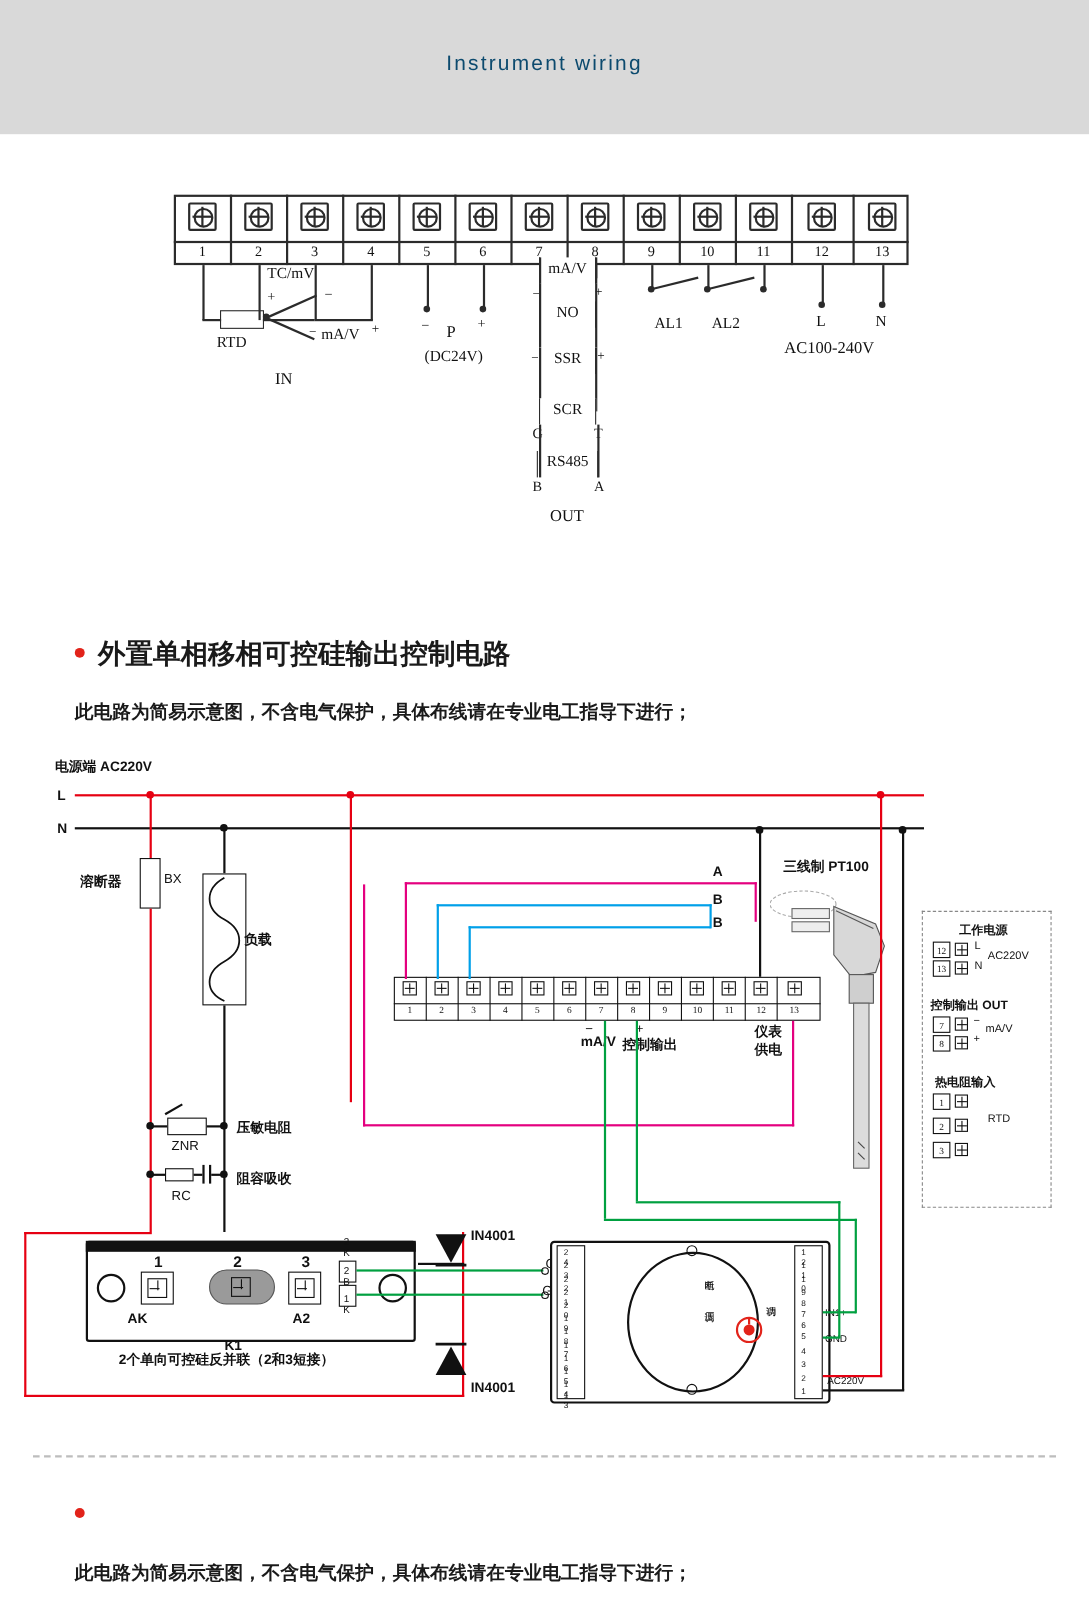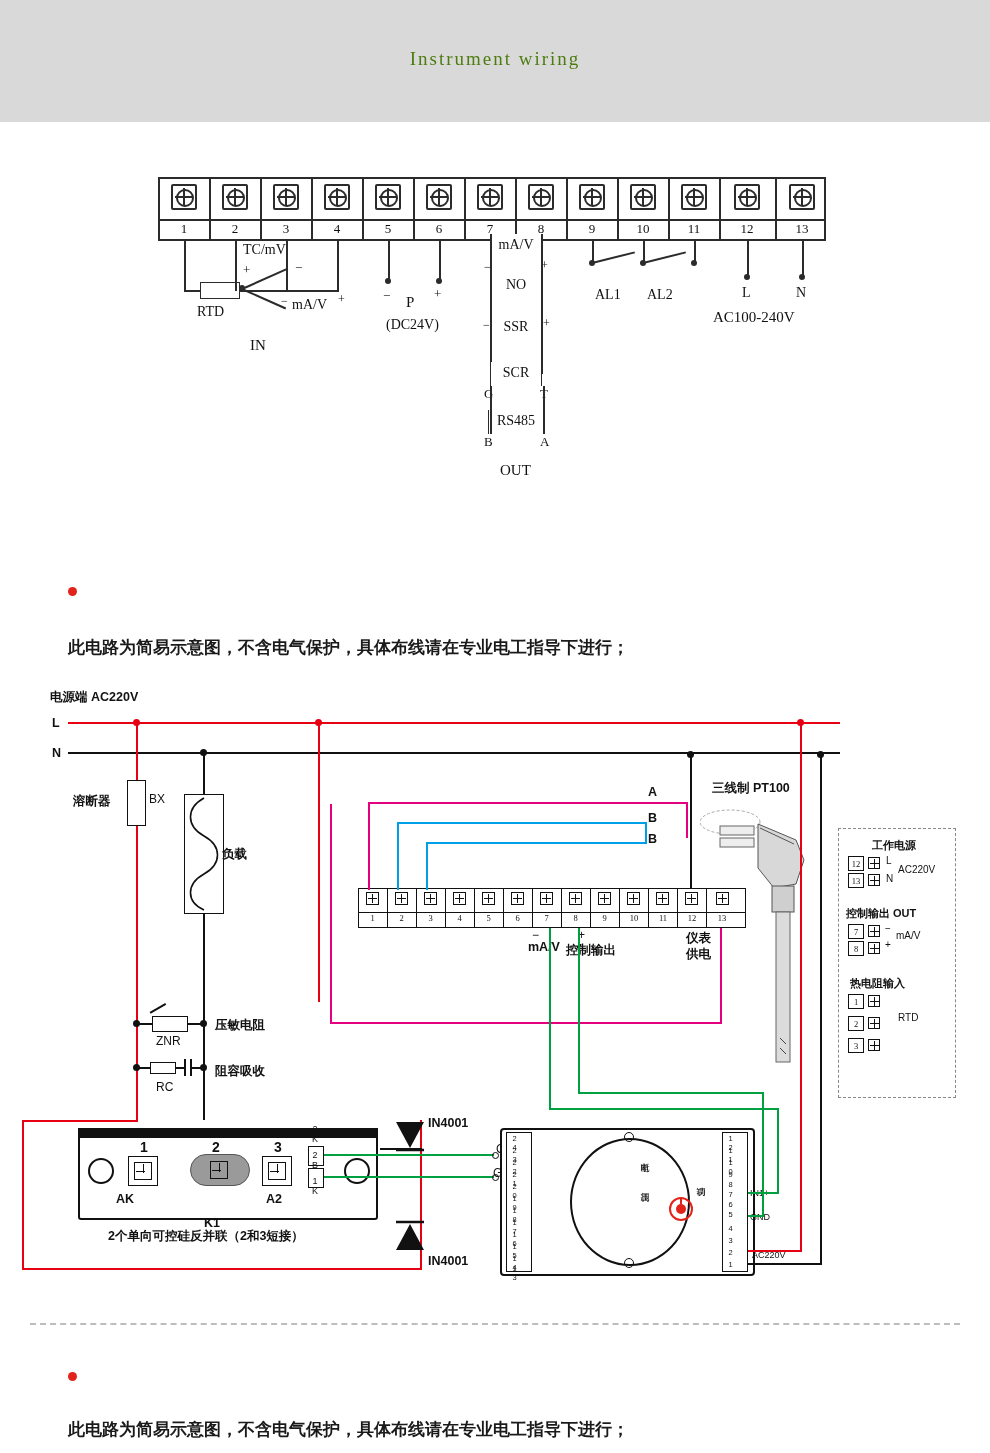--- a/index.html
+++ b/index.html
@@ -16,22 +16,22 @@
     width:990px;height:122px;
     background:#d9d9d9;
     display:flex;flex-direction:column;align-items:center;justify-content:center;
     box-sizing:border-box;
   }
   .header .cn{
     font-size:42px;font-weight:bold;letter-spacing:4px;color:#1a1a1a;
     line-height:52px;
   }
   .header .en{
-    font-size:19px;color:#4d7c0f;letter-spacing:2px;margin-top:-4px;
-    font-family:Liberation Serif, serif;
+    font-size:19px;color:#0c4a6e;letter-spacing:2px;margin-top:-4px;
+    font-family:Liberation Sans, sans-serif;
   }
   
   .abs{position:absolute;}
   
   #top-diagram{position:absolute;left:0;top:122px;width:990px;height:430px;}
   .tb-outer{
     position:absolute;border:2px solid #2b2b2b;box-sizing:border-box;background:#fff;
   }
   .screw{
     position:absolute;width:26px;height:26px;border:2px solid #2b2b2b;box-sizing:border-box;
@@ -281,21 +281,21 @@
   <div class="vline" style="left:747px;top:119px;height:36px;"></div>
   <div class="vline" style="left:802px;top:119px;height:36px;"></div>
   <div class="dot" style="left:744px;top:152px;"></div>
   <div class="dot" style="left:799px;top:152px;"></div>
   <div class="lbl" style="left:742px;top:163px;font-size:14px;">L</div>
   <div class="lbl" style="left:796px;top:163px;font-size:14px;">N</div>
   <div class="lbl" style="left:713px;top:187px;font-size:15px;">AC100-240V</div>
 </div>
 
 <div class="bullet-head" style="left:68px;top:578px;">
-  <span class="bdot"></span>
+  <span class="bdot"></span><span>外置单相移相可控硅输出控制电路</span>
 </div>
 <div class="sub-note" style="left:68px;top:636px;">此电路为简易示意图，不含电气保护，具体布线请在专业电工指导下进行；</div>
 
 <div id="circuit1">
 
   <div class="cap-b" style="left:50px;top:9px;">电源端  AC220V</div>
   <div class="cap-b" style="left:52px;top:36px;">L</div>
   <div class="cap-b" style="left:52px;top:66px;">N</div>
 
   <div class="wred" style="left:68px;top:42px;width:772px;height:2px;"></div>

